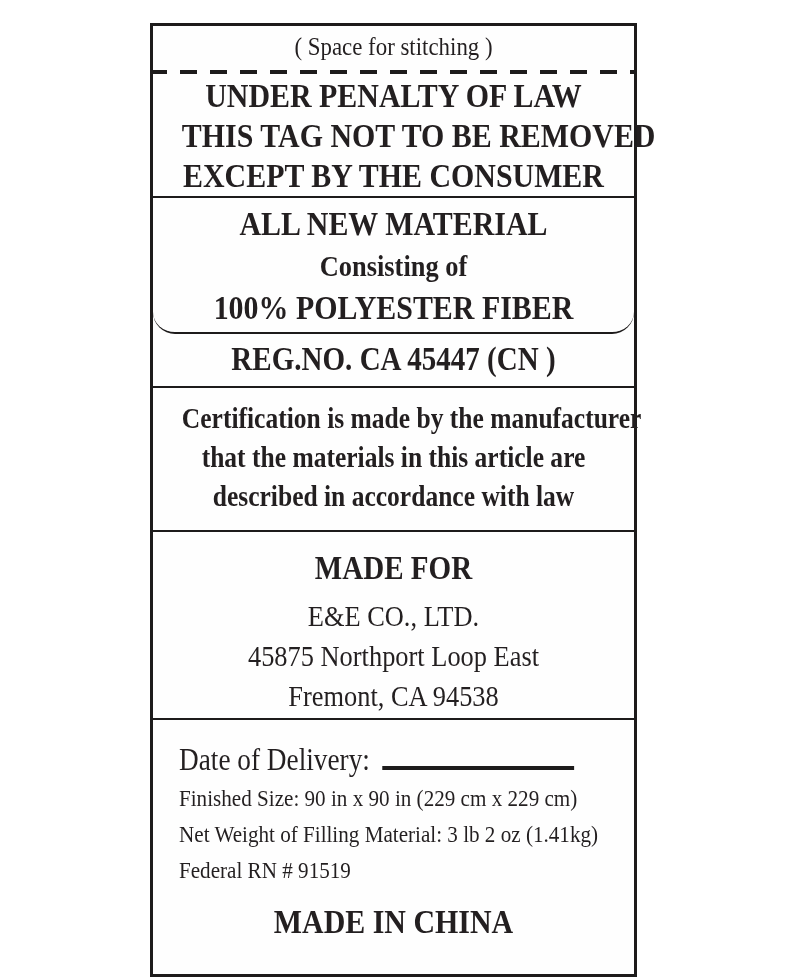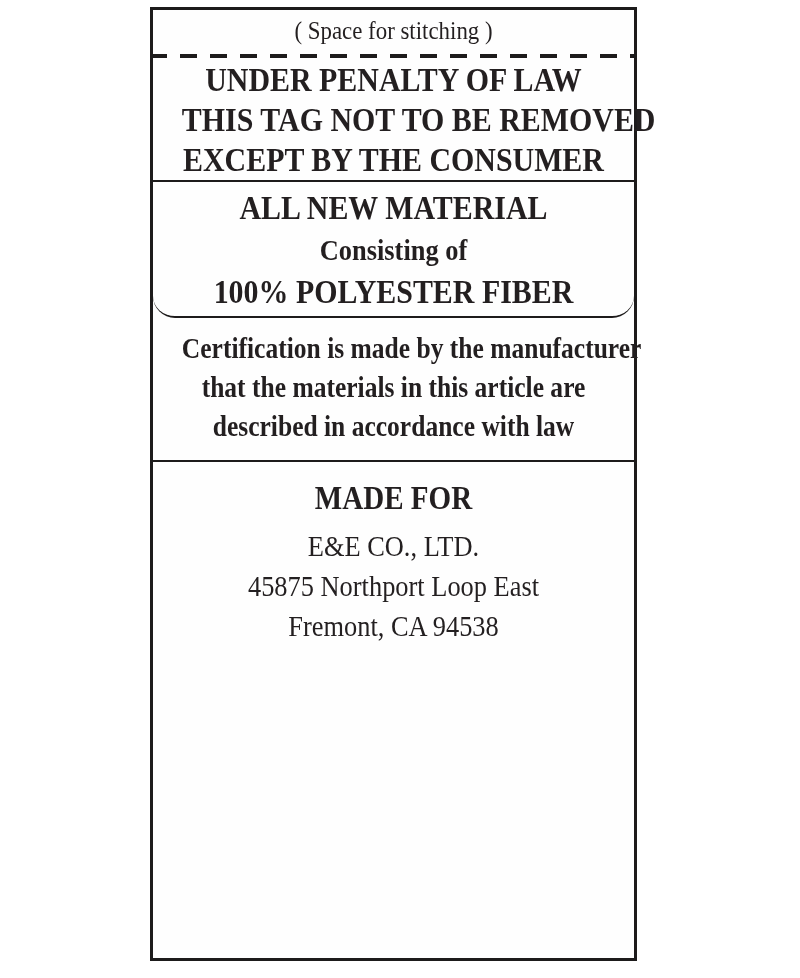--- a/index.html
+++ b/index.html
@@ -14,21 +14,21 @@
   }
   .page {
     position: relative;
     width: 800px;
     height: 978px;
     background: #ffffff;
   }
   .label-box {
     position: absolute;
     left: 150px;
-    top: 7px;
+    top: 23px;
     width: 487px;
     height: 954px;
     border: 3px solid #1d1b1b;
     box-sizing: border-box;
     background: #fefefe;
     display: flex;
     flex-direction: column;
   }
   .sec {
     box-sizing: border-box;
@@ -159,29 +159,41 @@
       <div class="line penalty-line">THIS TAG NOT TO BE REMOVED</div>
       <div class="line penalty-line">EXCEPT BY THE CONSUMER</div>
     </div>
 
     <div class="sec sec-material">
       <div class="line material-big">ALL NEW MATERIAL</div>
       <div class="line material-mid">Consisting of</div>
       <div class="line material-big">100% POLYESTER FIBER</div>
     </div>
 
+    <div class="sec sec-reg">
+      <div class="line reg-line">REG.NO. CA 45447 (CN )</div>
+    </div>
 
     <div class="sec sec-cert">
       <div class="line cert-line">Certification is made by the manufacturer</div>
       <div class="line cert-line">that the materials in this article are</div>
       <div class="line cert-line">described in accordance with law</div>
     </div>
 
     <div class="sec sec-madefor">
       <div class="line madefor-heading">MADE FOR</div>
       <div class="line addr-line">E&amp;E CO., LTD.</div>
       <div class="line addr-line">45875 Northport Loop East</div>
       <div class="line addr-line">Fremont, CA 94538</div>
     </div>
 
+    <div class="sec sec-details">
+      <div class="line-left date-row">
+        <span>Date of Delivery:</span><span class="date-blank"></span>
+      </div>
+      <div class="line-left detail-line">Finished Size: 90 in x 90 in (229 cm x 229 cm)</div>
+      <div class="line-left detail-line">Net Weight of Filling Material: 3 lb 2 oz (1.41kg)</div>
+      <div class="line-left detail-line">Federal RN # 91519</div>
+      <div class="line origin-line">MADE IN CHINA</div>
+    </div>
 
   </div>
 </div>
 
 </body></html>

